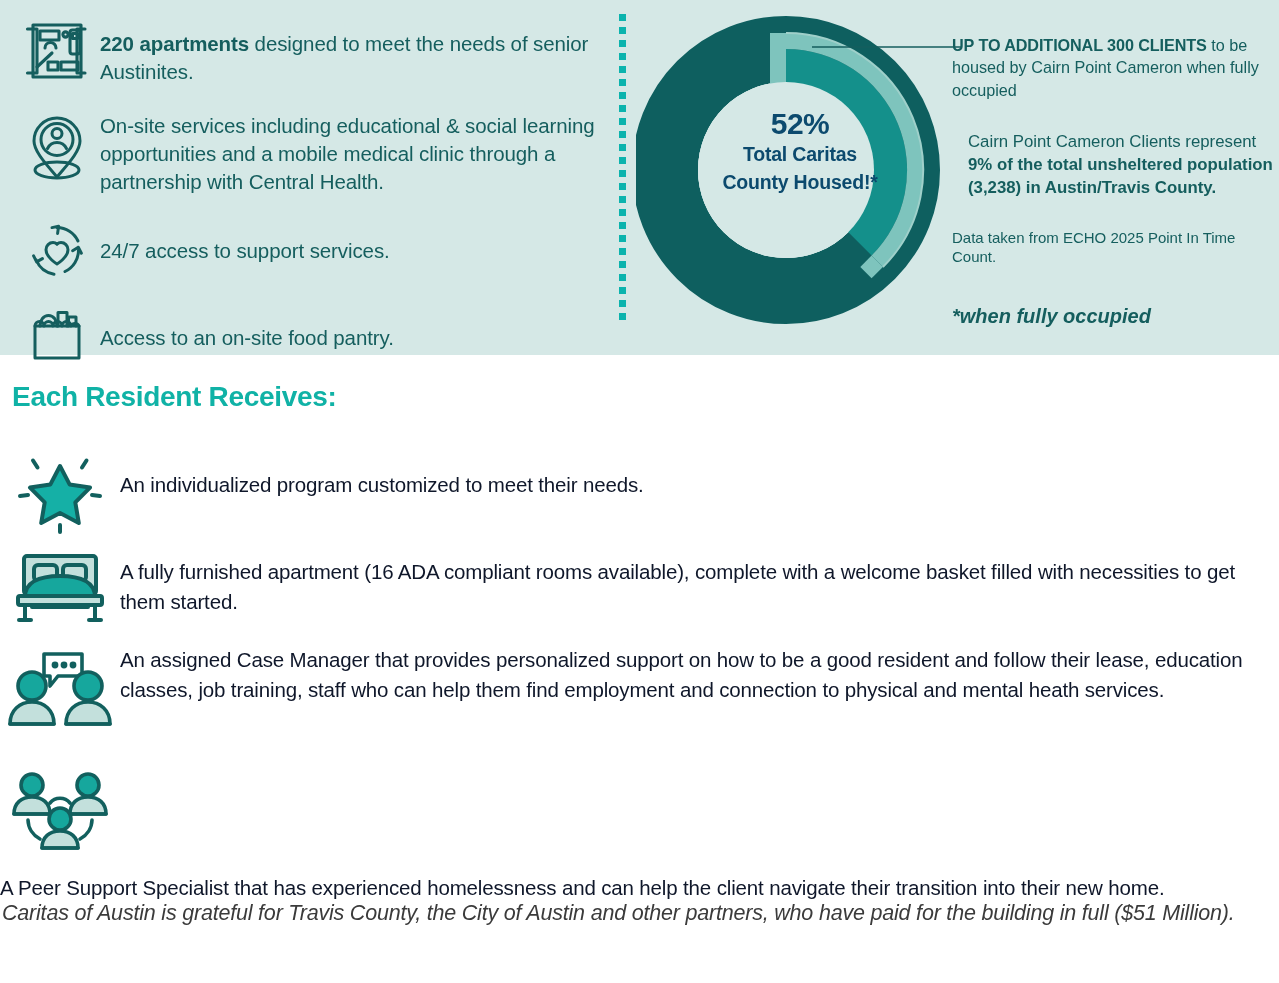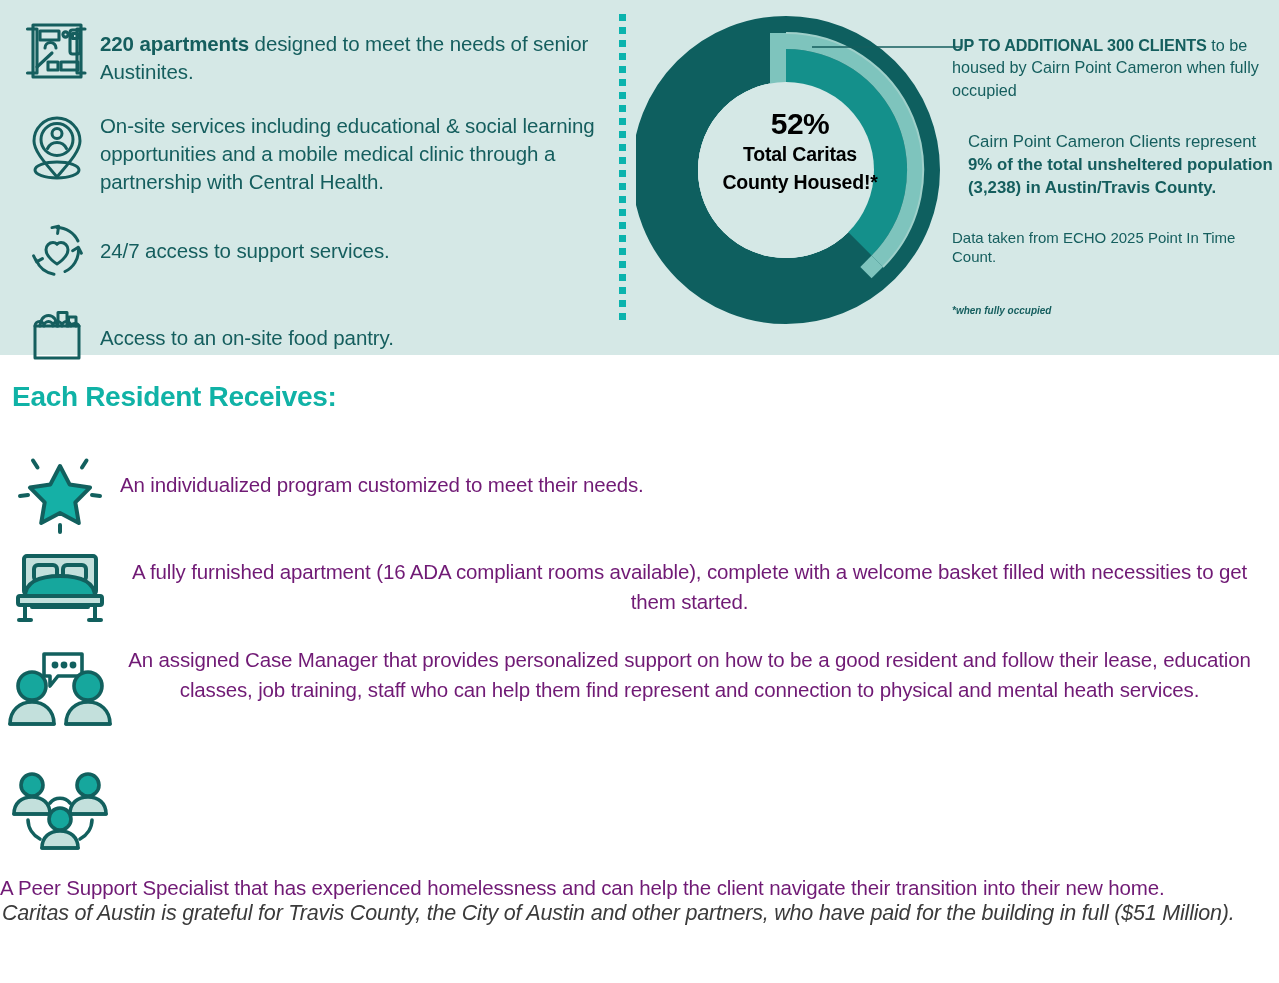--- a/index.html
+++ b/index.html
@@ -105,21 +105,21 @@
   }
   #annot-2 .hl { font-weight: 700; }
 
   #annot-3 {
     font-size: 15px;
     line-height: 1.3;
     margin-top: 28px;
   }
 
   #annot-4 {
-    font-size: 10px;
+    font-size: 20px;
     font-style: italic;
     font-weight: 600;
     margin-top: 38px;
   }
 
   
   #heading {
     position: absolute;
     left: 12px; top: 381px;
     font-size: 28px;
@@ -143,24 +143,23 @@
     width: 120px;
     min-width: 120px;
     display: flex;
     justify-content: center;
     align-items: flex-start;
   }
 
   .benefit-text {
     font-size: 20.5px;
     line-height: 1.48;
-    color: #701a75;
+    color: #0f172a;
     letter-spacing: -0.15px;
     padding-right: 20px;
-    text-align: center;
   }
 
   .br1 { height: 100px; }
   .br2 { height: 102px; }
   .br3 { height: 122px; }
   .br4 { height: 96px; flex-direction: column; }
 
   .br1 .benefit-text { padding-top: 32px; }
   .br2 .benefit-text { padding-top: 19px; }
   .br3 .benefit-text { padding-top: 5px; }
@@ -295,21 +294,21 @@
 
       <path d="M150 97.5 A66.5 66.5 0 0 1 197.0 211 L188.6 202.6 A54.5 54.5 0 0 0 150 97.5 Z" fill="#6fbdb6" opacity="0.55"></path>
       <circle cx="150" cy="164" r="88" fill="#d5e8e6"></circle>
 
       <path d="M150 27 A137 137 0 0 1 246.9 261" fill="none" stroke="#9fd0ca" stroke-width="2"></path>
 
       <path d="M176 41 L326 41" stroke="#155e5e" stroke-width="1.6" fill="none"></path>
     </svg>
   </div>
 
-  <div style="position:absolute;left:700px;top:108px;width:200px;text-align:center;color:#000000;">
+  <div style="position:absolute;left:700px;top:108px;width:200px;text-align:center;color:#0c4a6e;">
     <div style="font-size:30px;font-weight:700;letter-spacing:-0.5px;line-height:1.05;">52%</div>
     <div style="font-size:19.5px;font-weight:600;line-height:1.48;letter-spacing:-0.2px;">Total Caritas</div>
     <div style="font-size:19.5px;font-weight:600;line-height:1.48;letter-spacing:-0.2px;">County Housed!*</div>
   </div>
 
   <div id="annot">
 
     <div id="annot-1" class="annot-block">
       <span class="hl">UP TO ADDITIONAL 300 CLIENTS</span><span> to be housed by Cairn Point Cameron when fully occupied</span>
     </div>
@@ -369,21 +368,21 @@
         <circle cx="56" cy="17" r="3.4" fill="#12605e" stroke="none"></circle>
         <circle cx="65" cy="17" r="3.4" fill="#12605e" stroke="none"></circle>
         <circle cx="24" cy="38" r="14" fill="#16a79d"></circle>
         <path d="M2 76 C2 62 12 54 24 54 C36 54 46 62 46 76 Z" fill="#c3e0dc"></path>
         <path d="M2 76 H46"></path>
         <circle cx="80" cy="38" r="14" fill="#16a79d"></circle>
         <path d="M58 76 C58 62 68 54 80 54 C92 54 102 62 102 76 Z" fill="#c3e0dc"></path>
         <path d="M58 76 H102"></path>
       </svg>
     </div>
-    <div class="benefit-text">An assigned Case Manager that provides personalized support on how to be a good resident and follow their lease, education classes, job training, staff who can help them find represent and connection to physical and mental heath services.</div>
+    <div class="benefit-text">An assigned Case Manager that provides personalized support on how to be a good resident and follow their lease, education classes, job training, staff who can help them find employment and connection to physical and mental heath services.</div>
   </div>
 
   <div class="benefit-row br4">
     <div class="benefit-icon">
       <svg width="104" height="82" viewBox="0 0 104 82" fill="none" stroke="#12605e" stroke-width="3.6" stroke-linejoin="round" stroke-linecap="round">
         <circle cx="24" cy="13" r="11" fill="#16a79d"></circle>
         <path d="M6 42 C6 31 13.5 25 24 25 C34.5 25 42 31 42 42 Z" fill="#c3e0dc"></path>
         <path d="M6 42 H42"></path>
         <circle cx="80" cy="13" r="11" fill="#16a79d"></circle>
         <path d="M62 42 C62 31 69.5 25 80 25 C90.5 25 98 31 98 42 Z" fill="#c3e0dc"></path>

